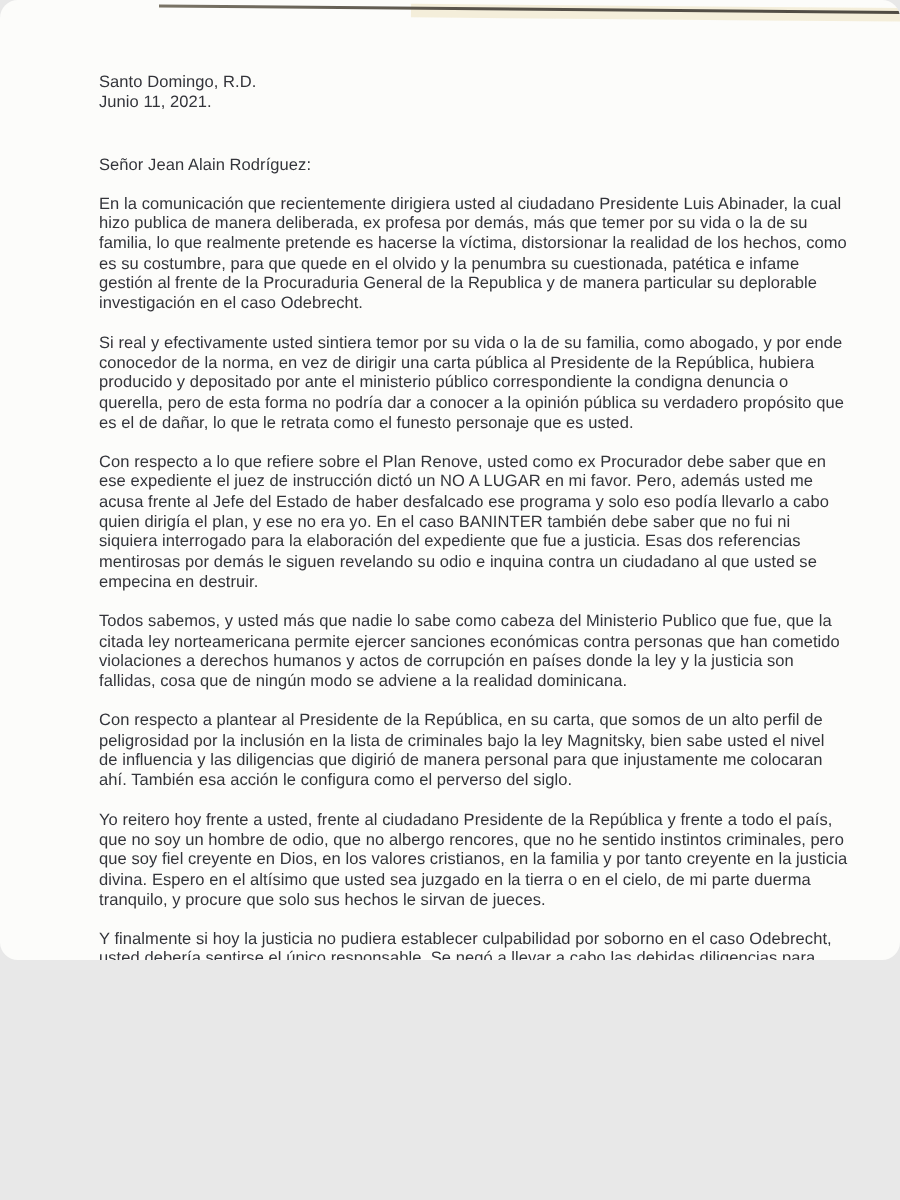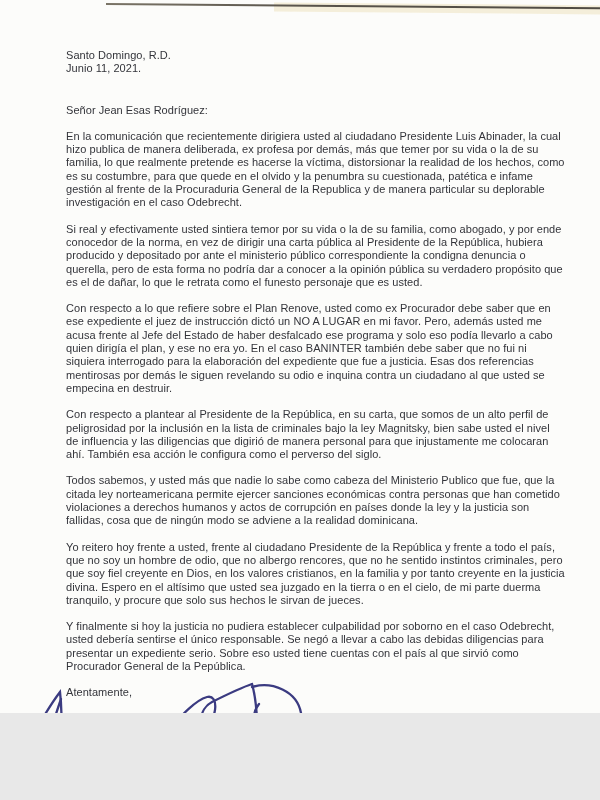--- a/index.html
+++ b/index.html
@@ -1,19 +1,20 @@
 <!DOCTYPE html>
 <html><head>
 <meta charset="utf-8">
 <style>
   html,body{margin:0;padding:0;background:#e8e8e8;}
   .page{
-    position:relative;width:600px;height:713px;margin:0 auto;
+    position:relative;width:600px;height:640px;margin:0 auto;
     background:#fcfcfa;overflow:hidden;
     font-family:"Liberation Sans",sans-serif;
+    border-radius:12px;
   }
   
   .scan-edge{
     position:absolute;top:3px;left:106px;width:520px;height:2px;
     background:linear-gradient(to right,#7a7466,#57524a 40%,#4e4a42);
     transform:rotate(0.5deg);transform-origin:left center;z-index:1;
   }
   .scan-tint{
     position:absolute;top:4px;right:-4px;width:330px;height:9px;
     background:#f2e9cf;opacity:.75;transform:rotate(0.5deg);z-index:0;
@@ -60,27 +61,27 @@
 <div class="page">
 
   <div class="scan-tint"></div>
   <div class="scan-edge"></div>
 
   <div class="letter">
     <div class="line">Santo Domingo, R.D.</div>
     <div class="line">Junio 11, 2021.</div>
     <div class="gap-lg"></div>
     <div class="gap"></div>
-    <div class="line">Señor Jean Esas Rodríguez:</div>
+    <div class="line">Señor Jean Alain Rodríguez:</div>
     <div class="gap"></div>
     <p>En la comunicación que recientemente dirigiera usted al ciudadano Presidente Luis Abinader, la cual hizo publica de manera deliberada, ex profesa por demás, más que temer por su vida o la de su familia,  lo que realmente pretende es hacerse la víctima, distorsionar la realidad de los hechos, como es su costumbre, para que quede en el olvido y la penumbra su cuestionada, patética e infame gestión al frente de la Procuraduria General de la Republica y de manera particular su deplorable investigación en el caso Odebrecht.</p>
     <p>Si real y efectivamente usted sintiera temor por su vida o la de su familia, como abogado, y por ende conocedor de la norma, en vez de dirigir una carta pública al Presidente de la República, hubiera producido y depositado por ante el ministerio público correspondiente la condigna denuncia o querella, pero de esta forma no podría dar a conocer a la opinión pública su verdadero propósito que es el de dañar, lo que le retrata como el funesto personaje que es usted.</p>
     <p>Con respecto a lo que refiere sobre el Plan Renove, usted como ex Procurador debe saber que en ese expediente el juez de instrucción dictó un NO A LUGAR en mi favor.  Pero, además usted me acusa frente al Jefe del Estado de haber desfalcado ese programa y solo eso podía llevarlo a cabo quien dirigía el plan, y ese no era yo. En el caso BANINTER también debe saber que no fui ni siquiera interrogado para la elaboración del expediente que fue a justicia.  Esas dos referencias mentirosas por demás le siguen revelando su odio e inquina contra un ciudadano al que usted se empecina en destruir.</p>
+    <p>Todos sabemos, y usted más que nadie lo sabe como cabeza del Ministerio Publico que fue, que la citada ley norteamericana permite ejercer sanciones económicas contra personas que han cometido violaciones a derechos humanos y actos de corrupción en países donde la ley y la justicia son fallidas, cosa que de ningún modo se adviene a la realidad dominicana.</p>
     <p>Con respecto a plantear al Presidente de la República, en su carta, que somos de un alto perfil de peligrosidad por la inclusión en la lista de criminales bajo la ley Magnitsky, bien sabe usted el nivel de influencia y las diligencias que digirió de manera personal para que injustamente me colocaran ahí. También esa acción le configura como el perverso del siglo.</p>
-    <p>Todos sabemos, y usted más que nadie lo sabe como cabeza del Ministerio Publico que fue, que la citada ley norteamericana permite ejercer sanciones económicas contra personas que han cometido violaciones a derechos humanos y actos de corrupción en países donde la ley y la justicia son fallidas, cosa que de ningún modo se adviene a la realidad dominicana.</p>
     <p>Yo reitero hoy frente a usted, frente al ciudadano Presidente de la República y frente a todo el país, que no soy un hombre de odio, que no albergo rencores, que no he sentido instintos criminales, pero que soy fiel creyente en Dios, en los valores cristianos, en la familia y por tanto creyente en la justicia divina. Espero en el altísimo que usted sea juzgado en la tierra o en el cielo, de mi parte duerma tranquilo, y procure que solo sus hechos le sirvan de jueces.</p>
     <p>Y finalmente si hoy la justicia no pudiera establecer culpabilidad por soborno en el caso Odebrecht, usted debería sentirse el único responsable. Se negó a llevar a cabo las debidas diligencias para presentar un expediente serio. Sobre eso usted tiene cuentas con el país al que sirvió como Procurador General de la Pepública.</p>
     <div class="line closing">Atentamente,</div>
   </div>
 
   <div class="watermark">
     <div class="wm-badge">CS</div>
     <div class="wm-text">Scanned with CamScanner</div>
   </div>
 

